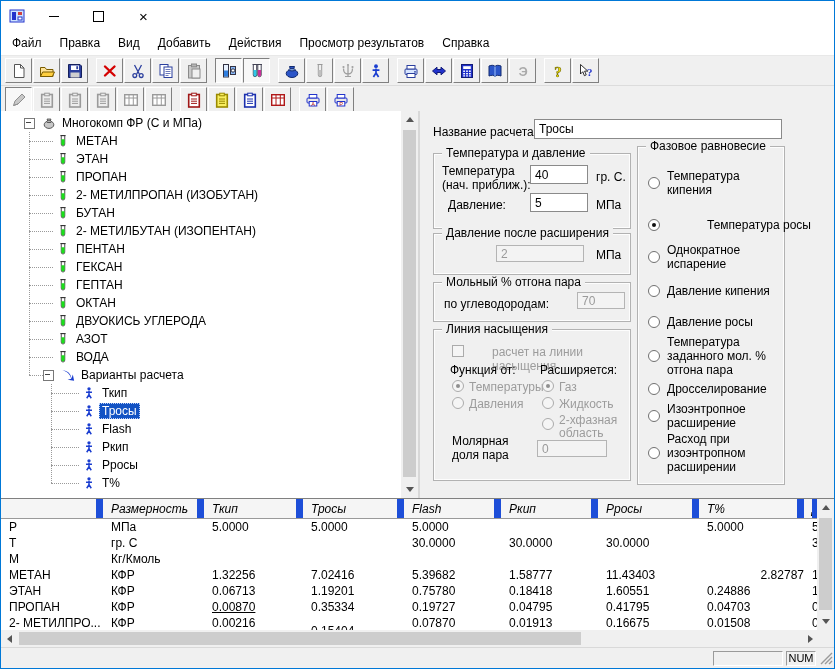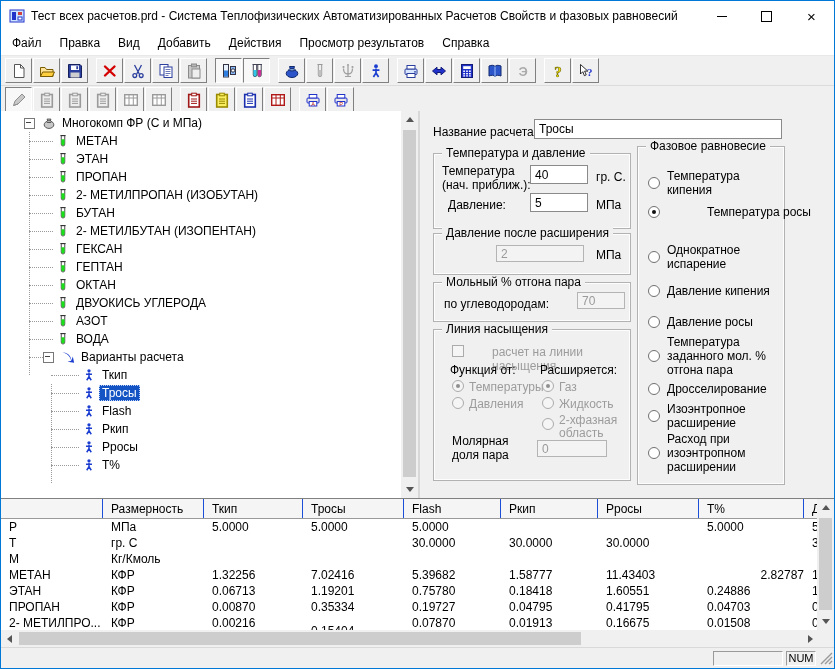--- a/index.html
+++ b/index.html
@@ -61,21 +61,21 @@
   .radio.disabled{border-color:#ababab;background:#f5f5f5;}
   .radio.disabled.checked::after{background:#8f8f8f;}
   .checkbox{width:12px;height:12px;border:1px solid #ababab;background:#f5f5f5;flex:none;box-sizing:border-box;}
   .inline-opt{position:absolute;display:flex;align-items:flex-start;gap:5px;}
   .dis{color:#9c9c9c;}
   .phase-opt{position:absolute;left:10px;display:flex;align-items:center;gap:7px;}
   .phase-opt .txt{width:112px;line-height:14px;}
   
   .table-area{position:absolute;top:497px;left:0;width:833px;height:132px;background:#fff;border-top:1px solid #808080;box-sizing:border-box;}
   .t-header{display:flex;height:20px;background:#f5f5f5;border-bottom:1px solid #9a9a9a;box-sizing:border-box;}
-  .t-hcell{box-sizing:border-box;border-right:1px solid #1d4ed8;padding:3px 0 0 8px;white-space:nowrap;overflow:hidden;flex:none;}
+  .t-hcell{box-sizing:border-box;border-right:7px solid #1d4ed8;padding:3px 0 0 8px;white-space:nowrap;overflow:hidden;flex:none;font-style:italic;}
   .t-row{display:flex;height:16px;}
   .t-cell{box-sizing:border-box;padding:1px 0 0 8px;white-space:nowrap;overflow:hidden;flex:none;}
   
   .statusbar{position:absolute;top:646px;left:0;width:833px;height:21px;background:#f0f0f0;border-top:1px solid #d9d9d9;
     display:flex;align-items:center;justify-content:flex-end;box-sizing:border-box;}
   .status-box{height:15px;border:1px solid;border-color:#9a9a9a #ffffff #ffffff #9a9a9a;margin-right:3px;
     display:flex;align-items:center;justify-content:center;font-size:11px;box-sizing:border-box;}
   .grip{width:14px;height:14px;margin-right:1px;}
 </style>
 </head>
@@ -83,21 +83,20 @@
 
 <div class="window">
 
   <div class="titlebar">
     <span class="title-icon"><span><svg viewBox="0 0 16 16" style="width: 16px; height: 16px; display: block;">
             <rect x="1" y="2" width="14" height="12" fill="#cfe4ff" stroke="#2233cc"></rect>
             <rect x="3" y="4" width="4" height="8" fill="#2233cc"></rect>
             <rect x="9" y="4" width="4" height="3" fill="#d04040"></rect>
             <rect x="9" y="9" width="4" height="3" fill="#fff" stroke="#2233cc"></rect>
           </svg></span></span>
-    <span class="title-text">Тест всех расчетов.prd - Система Теплофизических Автоматизированных Расчетов Свойств и фазовых равновесий</span>
     <div id="caption-buttons" style="display:flex;">
         <div class="caption-btn">
           <span class="glyph-min"></span>
         </div>
         <div class="caption-btn">
           <span class="glyph-max"></span>
         </div>
         <div class="caption-btn">
           <span class="glyph-close">×</span>
         </div>
@@ -495,20 +494,31 @@
           </div>
           <div class="tree-row">
             <span class="stub" style="margin-left: 28px; width: 24px;"></span>
             <span class="tree-icon">
               <svg viewBox="0 0 16 16" style="width: 14px; height: 14px; display: block;">
                 <path d="M6 1.8v9.7a2 2.2 0 004 0V1.8z" fill="#fff" stroke="#333"></path>
                 <path d="M6.2 6h3.6v5.2a1.8 1.9 0 01-3.6 0z" fill="#1ae01a"></path>
                 <path d="M5 1.8h6" stroke="#333" stroke-width="1.2"></path>
               </svg>
             </span>
+            <span class="tree-label">ПЕНТАН</span>
+          </div>
+          <div class="tree-row">
+            <span class="stub" style="margin-left: 28px; width: 24px;"></span>
+            <span class="tree-icon">
+              <svg viewBox="0 0 16 16" style="width: 14px; height: 14px; display: block;">
+                <path d="M6 1.8v9.7a2 2.2 0 004 0V1.8z" fill="#fff" stroke="#333"></path>
+                <path d="M6.2 6h3.6v5.2a1.8 1.9 0 01-3.6 0z" fill="#1ae01a"></path>
+                <path d="M5 1.8h6" stroke="#333" stroke-width="1.2"></path>
+              </svg>
+            </span>
             <span class="tree-label">ГЕКСАН</span>
           </div>
           <div class="tree-row">
             <span class="stub" style="margin-left: 28px; width: 24px;"></span>
             <span class="tree-icon">
               <svg viewBox="0 0 16 16" style="width: 14px; height: 14px; display: block;">
                 <path d="M6 1.8v9.7a2 2.2 0 004 0V1.8z" fill="#fff" stroke="#333"></path>
                 <path d="M6.2 6h3.6v5.2a1.8 1.9 0 01-3.6 0z" fill="#1ae01a"></path>
                 <path d="M5 1.8h6" stroke="#333" stroke-width="1.2"></path>
               </svg>
@@ -701,21 +711,21 @@
         <input class="field" style="left: 103px; top: 110px; width: 70px; height: 17px;" disabled="" value="0">
       </div>
 
       <div class="groupbox" style="left:217px;top:35px;width:146px;height:337px;">
         <span class="group-title">Фазовое равновесие</span>
         <div id="phase-options">
             <div class="phase-opt" style="top: 22px;">
               <span class="radio"></span>
               <div class="txt">Температура кипения</div>
             </div>
-            <div class="phase-opt" style="top: 58px; gap: 47px;">
+            <div class="phase-opt" style="top: 71px; gap: 47px;">
               <span class="radio checked"></span>
               <div class="txt">Температура росы</div>
             </div>
             <div class="phase-opt" style="top: 96px;">
               <span class="radio"></span>
               <div class="txt">Однократное испарение</div>
             </div>
             <div class="phase-opt" style="top: 137px;">
               <span class="radio"></span>
               <div class="txt">Давление кипения</div>
@@ -809,21 +819,21 @@
           <span class="t-cell" style="width: 101px;">1.19201</span>
           <span class="t-cell" style="width: 97px;">0.75780</span>
           <span class="t-cell" style="width: 97px;">0.18418</span>
           <span class="t-cell" style="width: 101px;">1.60551</span>
           <span class="t-cell" style="width: 105px;">0.24886</span>
           <span class="t-cell" style="width: 15px;">1</span>
         </div>
         <div class="t-row">
           <span class="t-cell" style="width: 102px;">ПРОПАН</span>
           <span class="t-cell" style="width: 101px;">КФР</span>
-          <span class="t-cell" style="width: 99px;">0.00870</span>
+          <span class="t-cell" style="width: 99px; text-decoration: underline;">0.00870</span>
           <span class="t-cell" style="width: 101px;">0.35334</span>
           <span class="t-cell" style="width: 97px;">0.19727</span>
           <span class="t-cell" style="width: 97px;">0.04795</span>
           <span class="t-cell" style="width: 101px;">0.41795</span>
           <span class="t-cell" style="width: 105px;">0.04703</span>
           <span class="t-cell" style="width: 15px;">0</span>
         </div>
         <div class="t-row">
           <span class="t-cell" style="width: 102px;">2- МЕТИЛПРО...</span>
           <span class="t-cell" style="width: 101px;">КФР</span>

